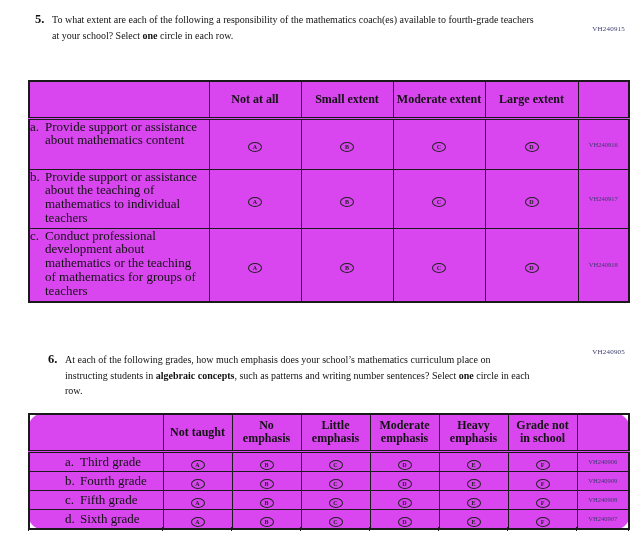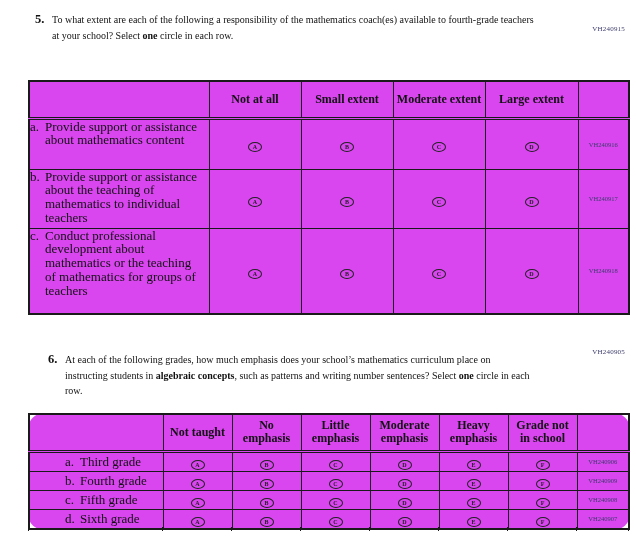--- a/index.html
+++ b/index.html
@@ -30,21 +30,21 @@
   .q-table th, .q-table td { border:1px solid #1a1a1a; padding:0; }
   .q-table thead th {
     border-bottom:3px double #1a1a1a;
     font-weight:bold; font-size:12px; line-height:13.5px;
     text-align:center; vertical-align:middle; padding:3px 2px;
   }
   .t1 thead tr { height:37px; }
   .t2 thead tr { height:37px; }
   .t1 tbody tr:nth-child(1) { height:51px; }
   .t1 tbody tr:nth-child(2) { height:59px; }
-  .t1 tbody tr:nth-child(3) { height:86px; }
+  .t1 tbody tr:nth-child(3) { height:74px; }
   .t2 tbody tr { height:19px; }
 
   .label-cell { vertical-align:top; padding:2px 2px 2px 4px; font-size:13px; line-height:13.8px; }
   .t2 .label-cell { vertical-align:middle; padding-top:1px;padding-left:35px; }
   .row-letter { display:inline-block; width:15px; vertical-align:top; }
   .row-label  { display:inline-block; width:calc(100% - 19px); vertical-align:top; }
 
   .opt-cell { text-align:center; vertical-align:middle; }
   .bubble {
     display:inline-block; width:12px; height:8px;

